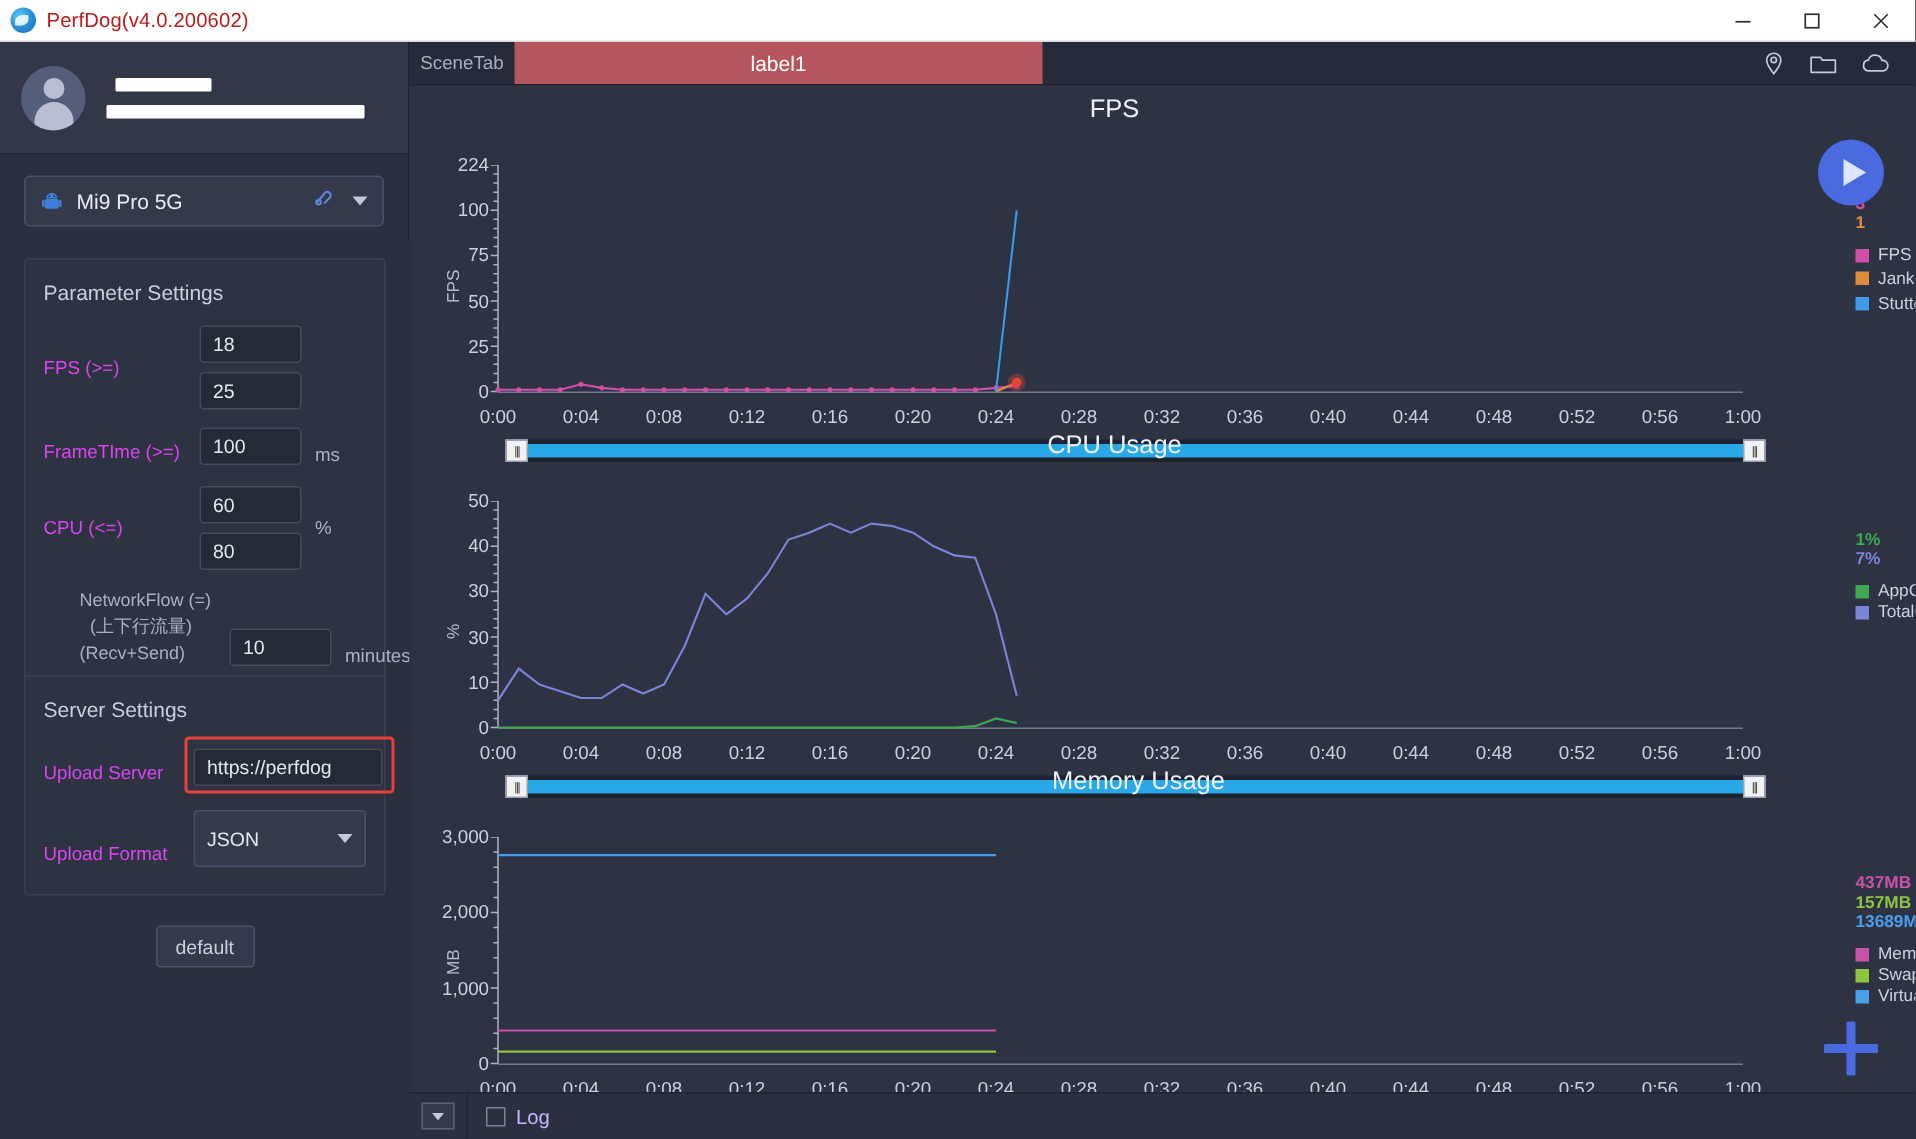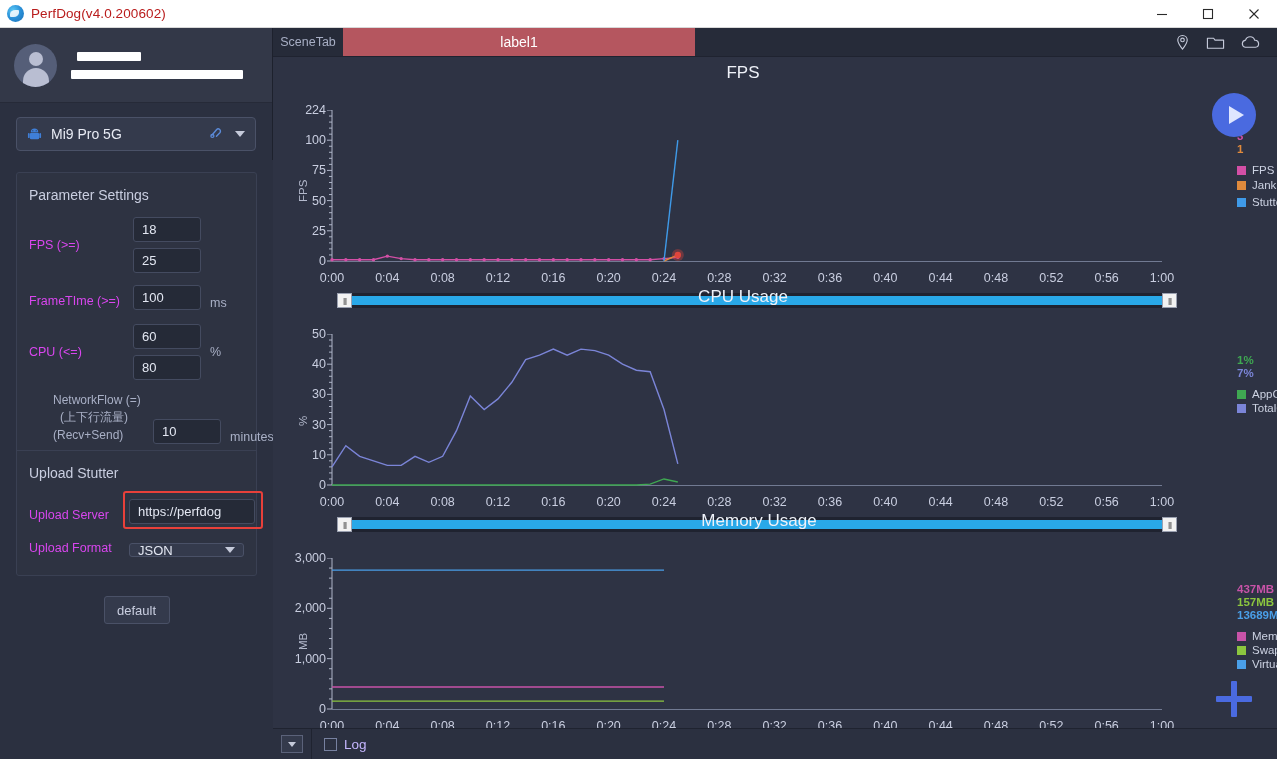--- a/index.html
+++ b/index.html
@@ -109,21 +109,21 @@
   .divider { height: 1px; background: #3a4053; margin: 4px -12px 14px -12px; }
 
   .upload-server-wrap { position: relative; }
   .highlight-box {
     position: absolute; left: -6px; top: -8px; width: 140px; height: 38px;
     border: 2px solid #e8403a; border-radius: 3px; pointer-events: none;
   }
   .inp.wide { width: 126px; }
 
   .sel {
-    width: 126px; height: 14px; background: #343a4c; border: 1px solid #4a5167;
+    width: 126px; height: 38px; background: #343a4c; border: 1px solid #4a5167;
     border-radius: 3px; color: #e3e7f2; font-size: 13px;
     display: flex; align-items: center; padding: 0 8px; position: relative;
   }
   .sel .caret {
     margin-left: auto; width: 0; height: 0;
     border-left: 5px solid transparent; border-right: 5px solid transparent;
     border-top: 6px solid #c5cada;
   }
   .default-btn {
     display: block; margin: 20px auto 0 auto; width: 66px; height: 28px;
@@ -357,21 +357,21 @@
             <span>NetworkFlow (=)</span>
             <span class="c2">(上下行流量)</span>
             <span>(Recv+Send)</span>
           </div>
           <input class="inp" value="10" style="">
           <span class="unit">minutes</span>
         </div>
 
         <div class="divider"></div>
 
-        <div class="group-title" style="margin-bottom:18px;">Upload Stutter</div>
+        <div class="group-title" style="margin-bottom:18px;">Server Settings</div>
 
         <div class="row-inline" style="margin-bottom:16px;">
           <div class="row-label" style="width:100px;flex:0 0 auto;">Upload Server</div>
           <div class="upload-server-wrap">
             <input class="inp wide" value="https://perfdog" style="">
             <div class="highlight-box"></div>
           </div>
         </div>
 
         <div class="row-inline" style="margin-bottom:2px;">

